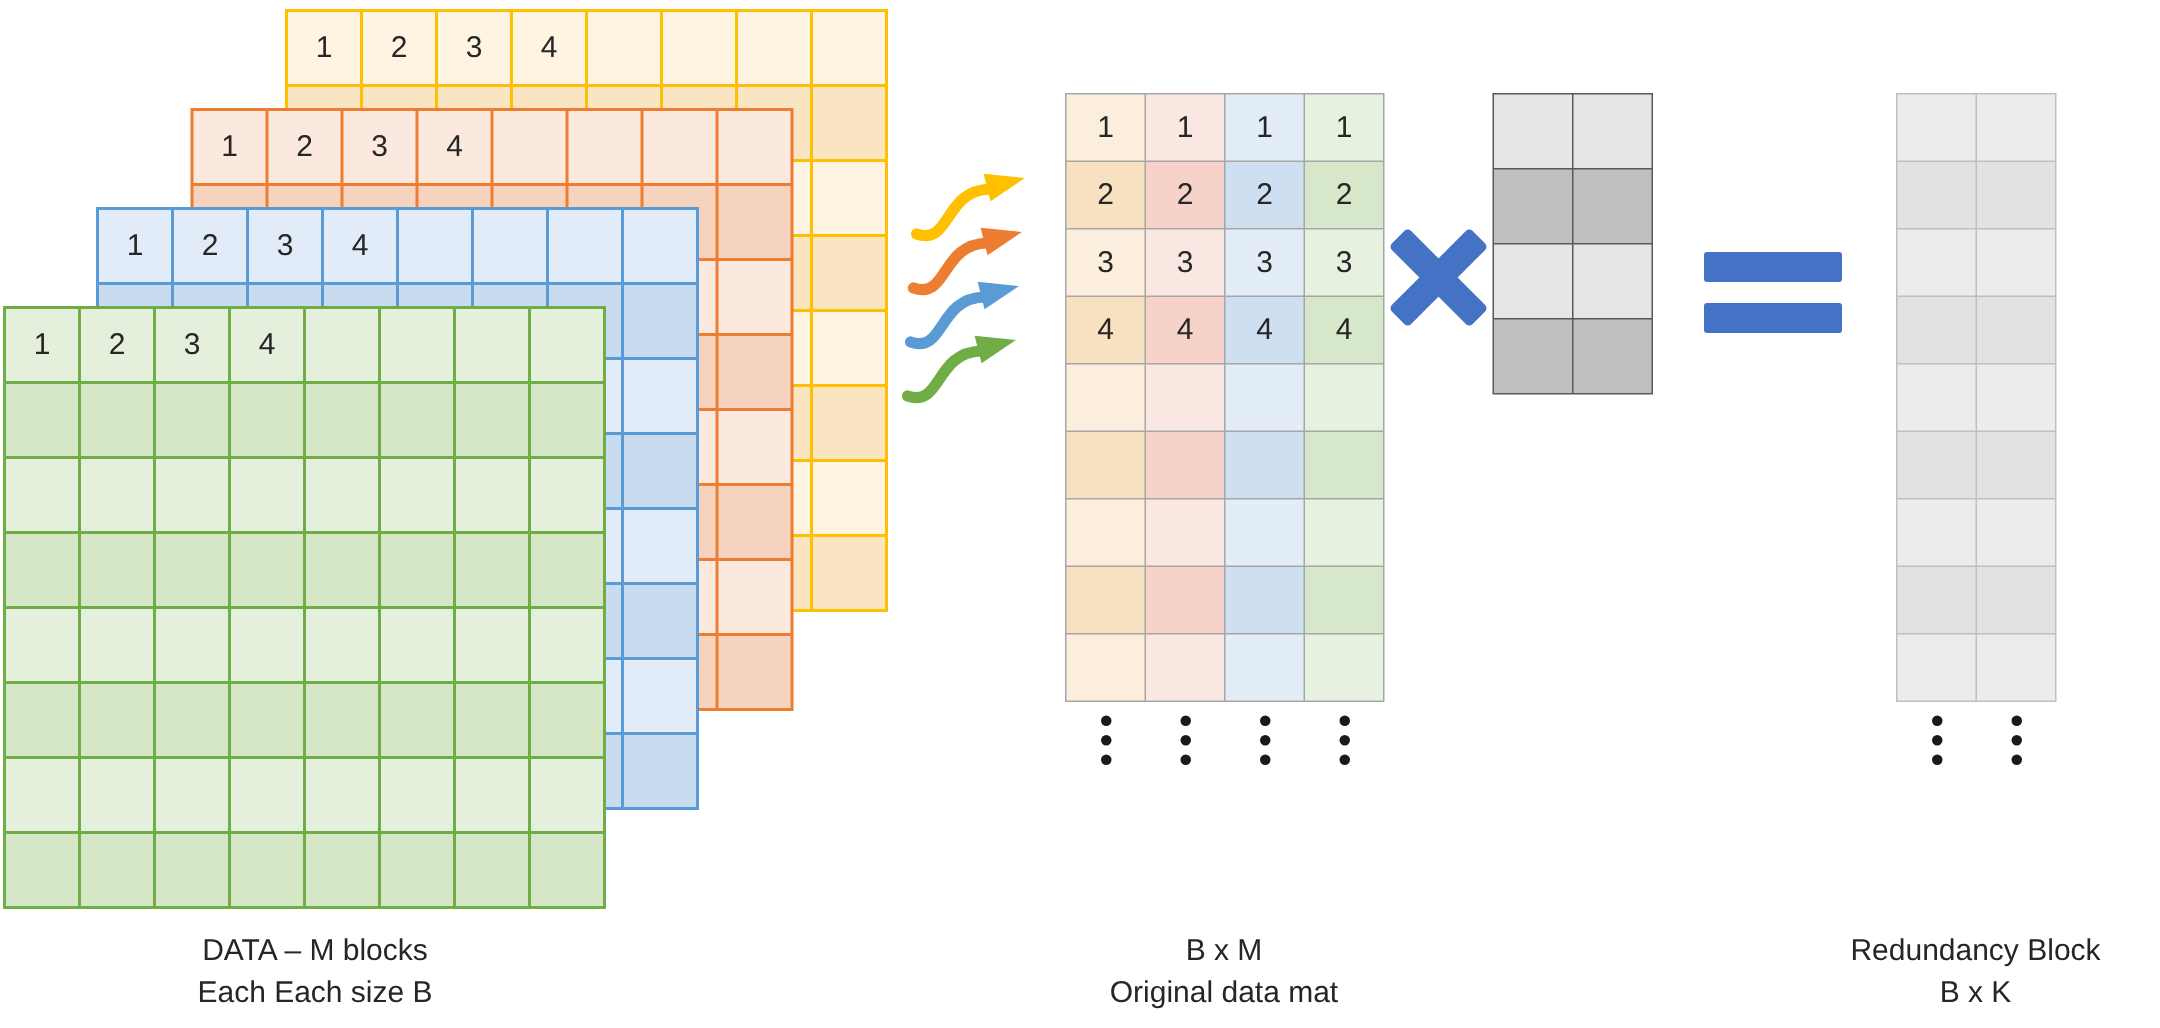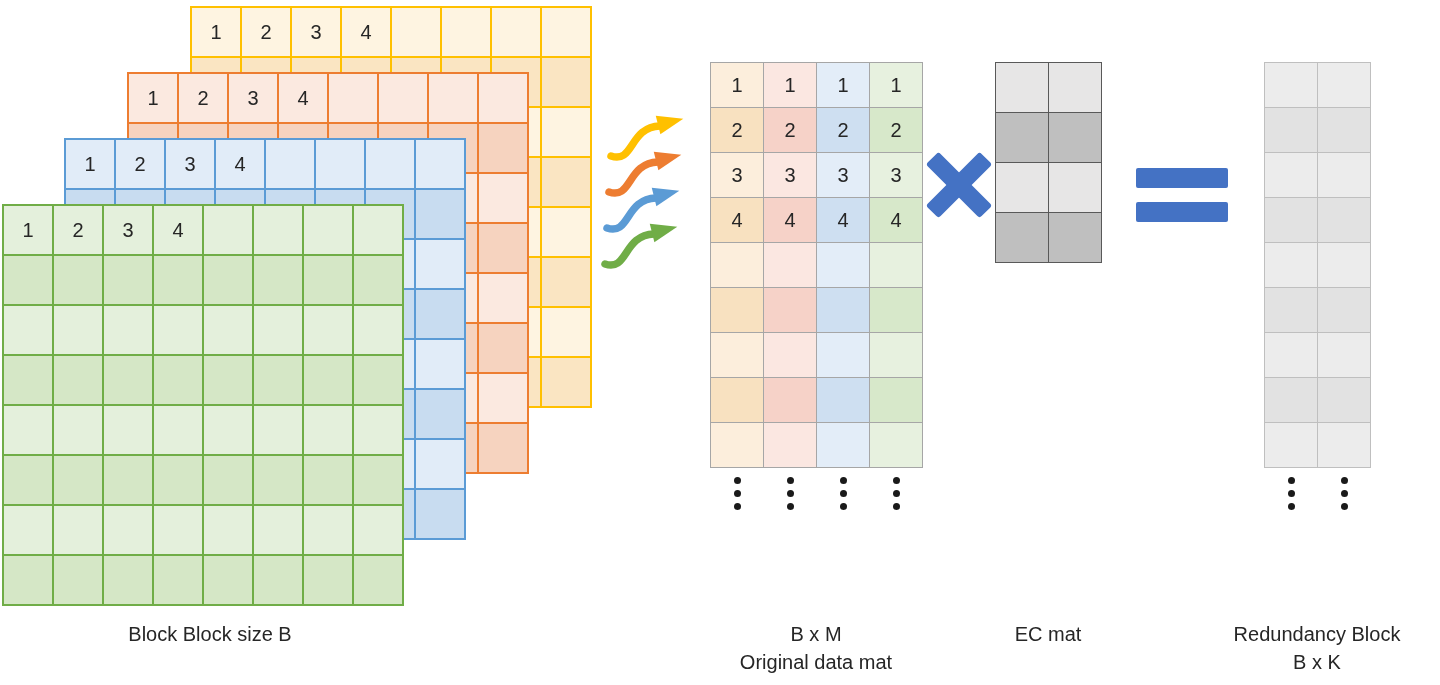--- a/index.html
+++ b/index.html
@@ -442,27 +442,27 @@
         <div class="dot" style="background: rgb(26, 26, 26);"></div>
       </div>
       <div class="dot-col">
         <div class="dot" style="background: rgb(26, 26, 26);"></div>
         <div class="dot" style="background: rgb(26, 26, 26);"></div>
         <div class="dot" style="background: rgb(26, 26, 26);"></div>
       </div>
     </div>
 
   <div class="caption" id="cap-blocks">
-    <div>Block Block size B</div>
+    <div>DATA – M blocks</div>
+    <div>Each Each size B</div>
   </div>
   <div class="caption" id="cap-original">
     <div>B x M</div>
     <div>Original data mat</div>
   </div>
   <div class="caption" id="cap-ec">
-    <div>EC mat</div>
   </div>
   <div class="caption" id="cap-red">
     <div>Redundancy Block</div>
     <div>B x K</div>
   </div>
 
 </div>
 
 </body></html>

